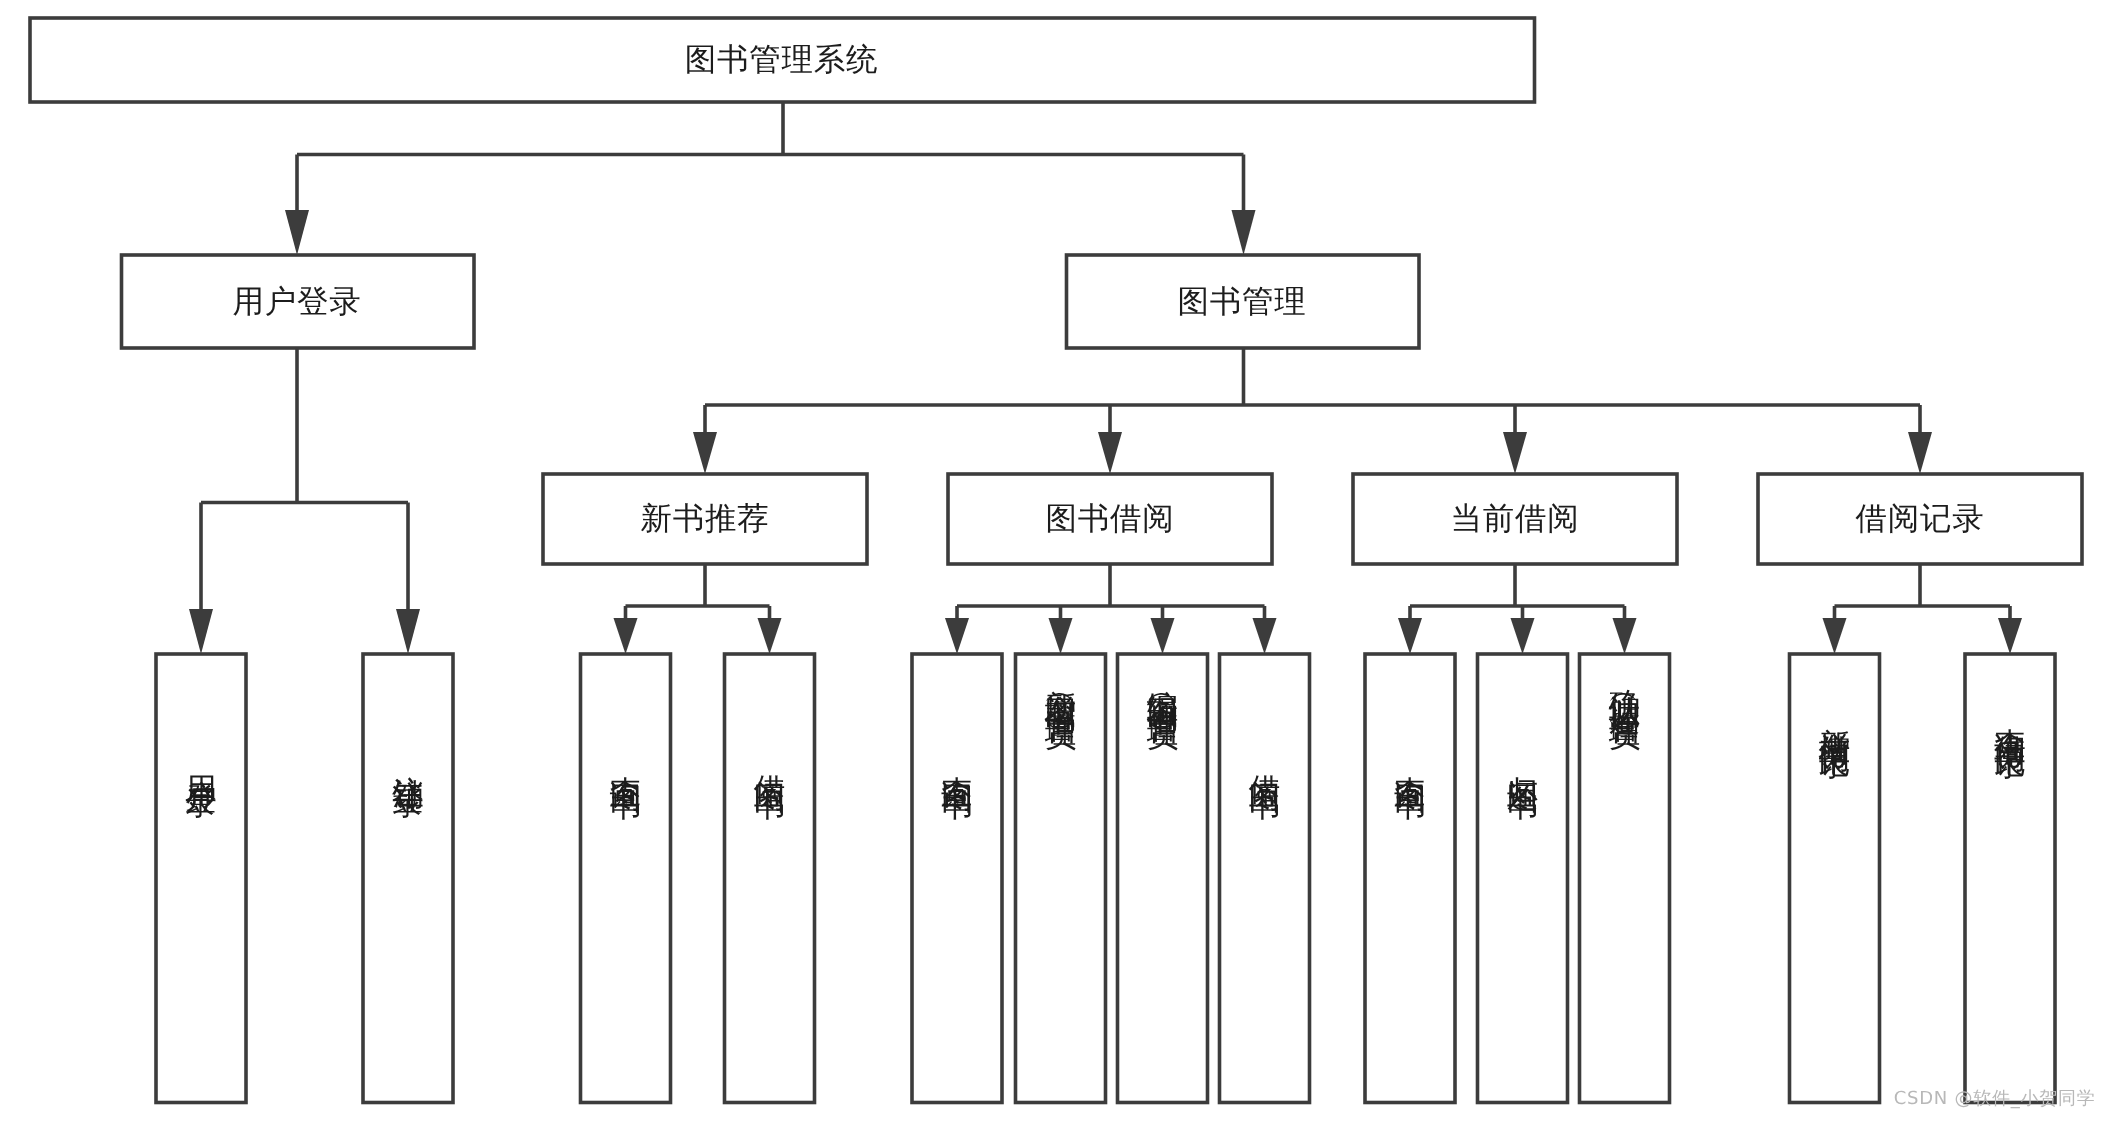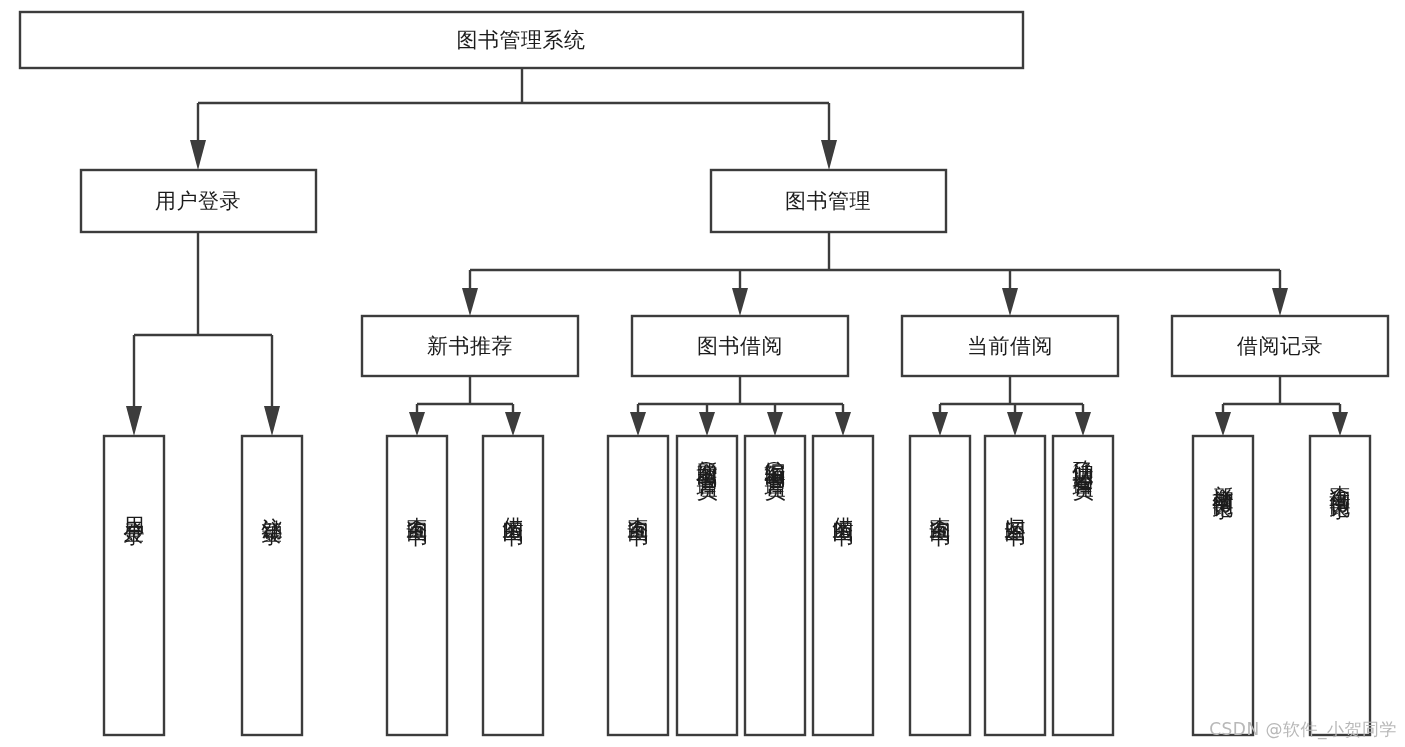--- a/index.html
+++ b/index.html
@@ -61,21 +61,21 @@
     white-space: nowrap;
     transform: translateX(-50%);
     text-align: center;
     pointer-events: none;
   }
   .watermark {
     position: absolute;
     right: 8px;
     bottom: 6px;
     font-family: "DejaVu Sans", "Liberation Sans", sans-serif;
-    font-size: 17px;
+    font-size: 12px;
     color: #b8b8b8;
     letter-spacing: 0.5px;
     white-space: nowrap;
   }
 </style>
 </head>
 <body>
 
 <div id="diagram-root">
 

